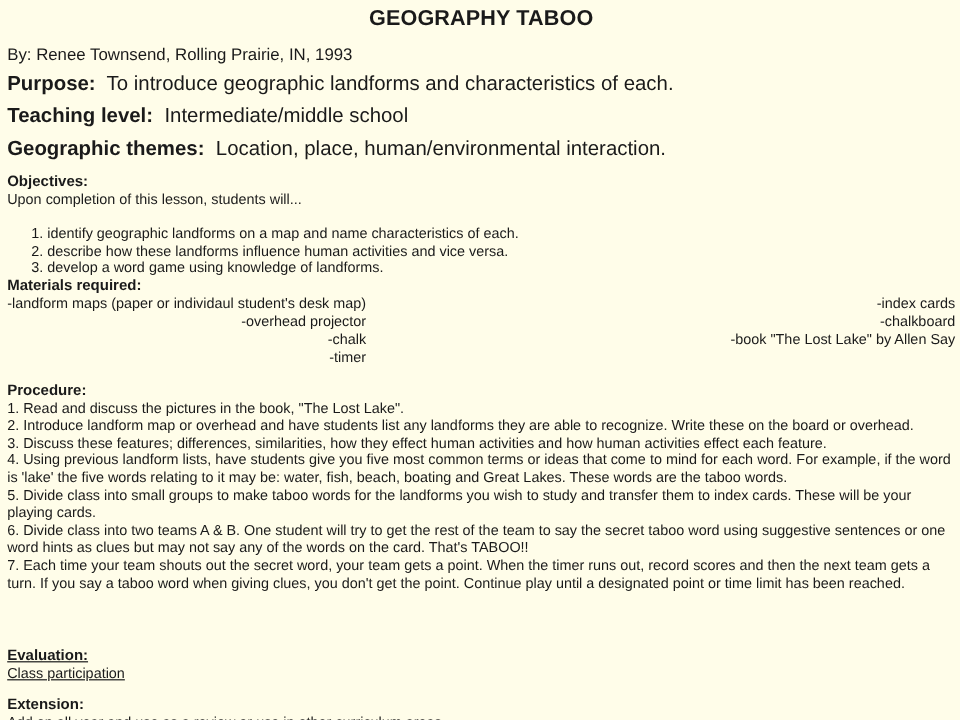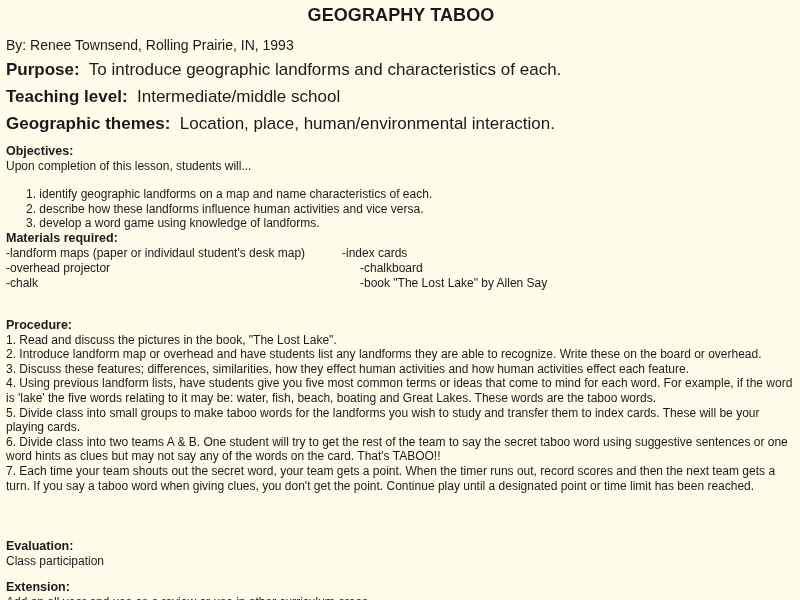--- a/index.html
+++ b/index.html
@@ -67,21 +67,21 @@
   .materials {
     position: relative;
     height: 60px;
   }
   .mat-left, .mat-right {
     position: absolute;
     top: 0;
   }
   .mat-left { left: 0; }
   .mat-right { left: 0; width: 790px; }
-  .mat-row { height: 15px; white-space: nowrap; }
+  .mat-row { height: 15px; white-space: nowrap; text-align: right; }
   .proc {
     font-size: 12px;
     line-height: 14.6px;
   }
   .proc p {
     margin: 0;
   }
 </style>
 </head>
 <body>
@@ -117,41 +117,42 @@
     </ul>
   </div>
 
   <div class="block" style="top:231px;">
     <div class="heading">Materials required:</div>
     <div class="materials">
       <div class="mat-left">
         <div class="mat-row">-landform maps (paper or individaul student's desk map)</div>
         <div class="mat-row">-overhead projector</div>
         <div class="mat-row">-chalk</div>
+        <div class="mat-row">-timer</div>
       </div>
       <div class="mat-right">
         <div class="mat-row" style="padding-left:336px;">-index cards</div>
         <div class="mat-row" style="padding-left:354px;">-chalkboard</div>
         <div class="mat-row" style="padding-left:354px;">-book "The Lost Lake" by Allen Say</div>
       </div>
     </div>
   </div>
 
   <div class="block proc" style="top:318px;">
     <div class="heading">Procedure:</div>
     <p>1.  Read and discuss the pictures in the book, "The Lost Lake".</p>
     <p>2.  Introduce landform map or overhead and have students list any landforms they are able to recognize.  Write these on the board or overhead.</p>
     <p>3.  Discuss these features; differences, similarities, how they effect human activities and how human activities effect each feature.</p>
     <p>4.  Using previous landform lists, have students give you five most common terms or ideas that come to mind for each word.  For example, if the word is 'lake' the five words relating to it may be:  water, fish, beach, boating and Great Lakes.  These words are the taboo words.</p>
     <p>5.  Divide class into small groups to make taboo words for the landforms you wish to study and transfer them to index cards.  These will be your playing cards.</p>
     <p>6.  Divide class into two teams A &amp; B.  One student will try to get the rest of the team to say the secret taboo word using suggestive sentences or one word hints as clues but may not say any of the words on the card.  That's TABOO!!</p>
     <p>7.  Each time your team shouts out the secret word, your team gets a point.  When the timer runs out, record scores and then the next team gets a turn.  If you say a taboo word when giving clues, you don't get the point.  Continue play until a designated point or time limit has been reached.</p>
   </div>
 
-  <div class="block" style="top:539px;">
+  <div class="block" style="top:539px;text-decoration:underline;">
     <div class="heading">Evaluation:</div>
     <div>Class participation</div>
   </div>
 
   <div class="block" style="top:580px;">
     <div class="heading">Extension:</div>
     <div>Add on all year and use as a review or use in other curriculum areas.</div>
   </div>
 
 </div>

